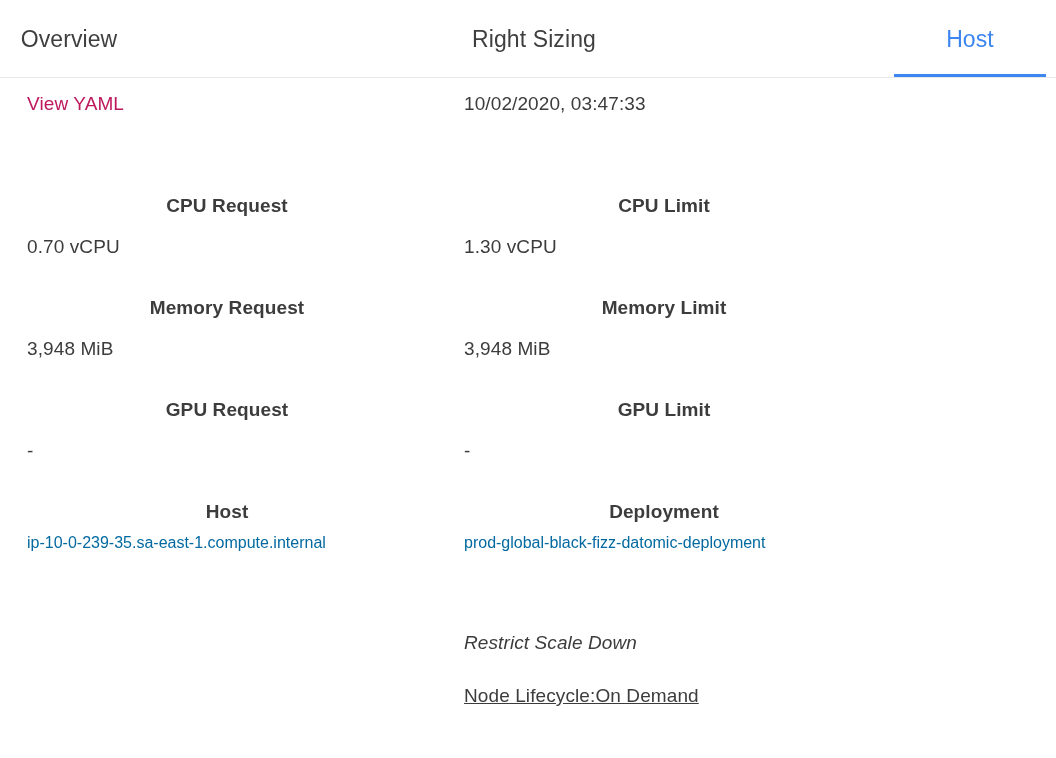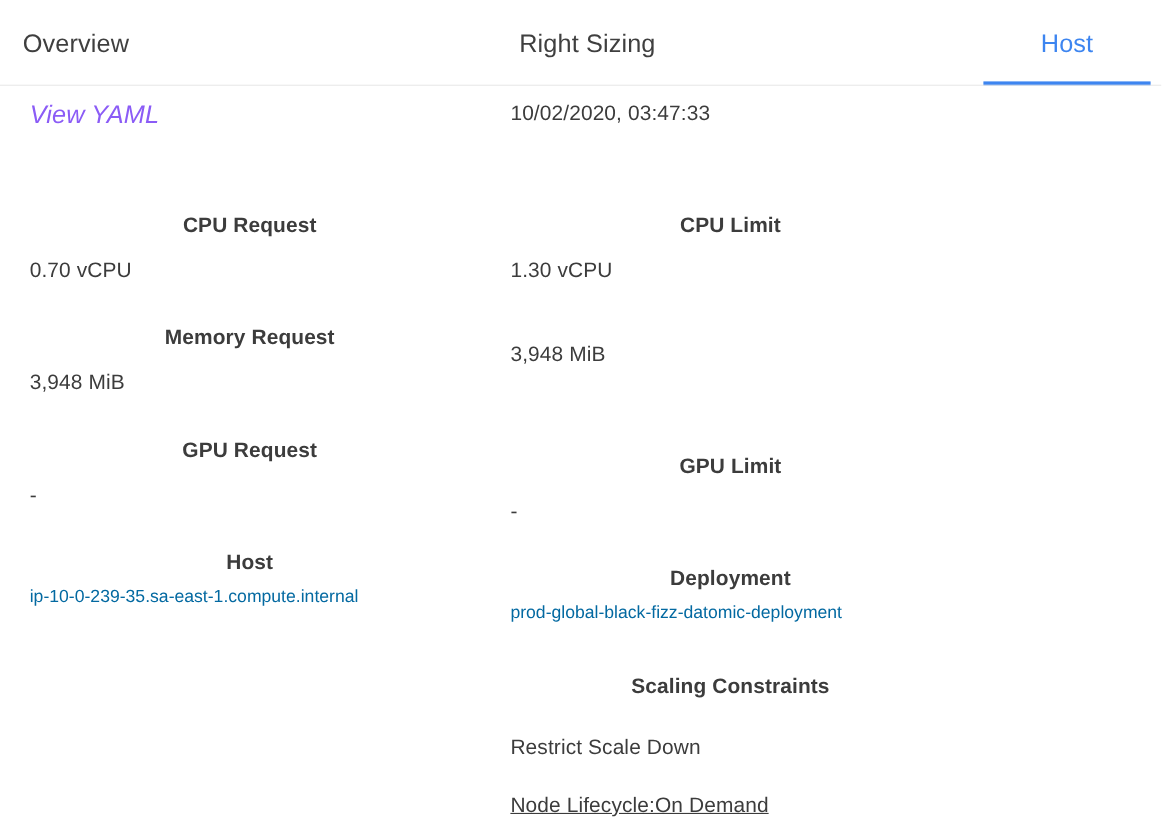--- a/index.html
+++ b/index.html
@@ -127,27 +127,26 @@
   }
 
   .top-row-value {
     font-size: 19px;
     color: #3c3c3c;
     line-height: 26px;
     letter-spacing: 0.1px;
   }
 
   .top-link {
-    font-size: 23px;
-    color: #8b5cf6;
+    font-size: 19px;
+    color: #be185d;
     text-decoration: none;
     cursor: pointer;
     letter-spacing: 0.1px;
     line-height: 26px;
-    font-style: italic;
   }
 
   .sub-line {
     font-size: 19px;
     color: #3c3c3c;
     line-height: 26px;
     letter-spacing: 0.1px;
   }
 </style>
 </head>
@@ -212,35 +211,35 @@
       <div class="field-slot">
         <div class="top-row-value">10/02/2020, 03:47:33</div>
       </div>
 
       <div class="field-slot">
         <div class="field-label">CPU Limit</div>
         <div class="field-value">1.30 vCPU</div>
       </div>
 
       <div class="field-slot">
+        <div class="field-label">Memory Limit</div>
         <div class="field-value">3,948 MiB</div>
       </div>
 
       <div class="field-slot">
         <div class="field-label">GPU Limit</div>
         <div class="field-value">-</div>
       </div>
 
       <div class="field-slot">
         <div class="field-label">Deployment</div>
         <a class="link-text">prod-global-black-fizz-datomic-deployment</a>
       </div>
 
       <div>
-        <div class="field-label" style="margin-top:-4px;">Scaling Constraints</div>
-        <div class="sub-line" style="margin-top:29px;">Restrict Scale Down</div>
+        <div class="sub-line" style="margin-top:29px;font-style:italic;">Restrict Scale Down</div>
         <div class="sub-line" style="margin-top:27px;text-decoration:underline;">Node Lifecycle:On Demand</div>
       </div>
 
     </div>
 
   </div>
 </div>
 
 </body></html>

